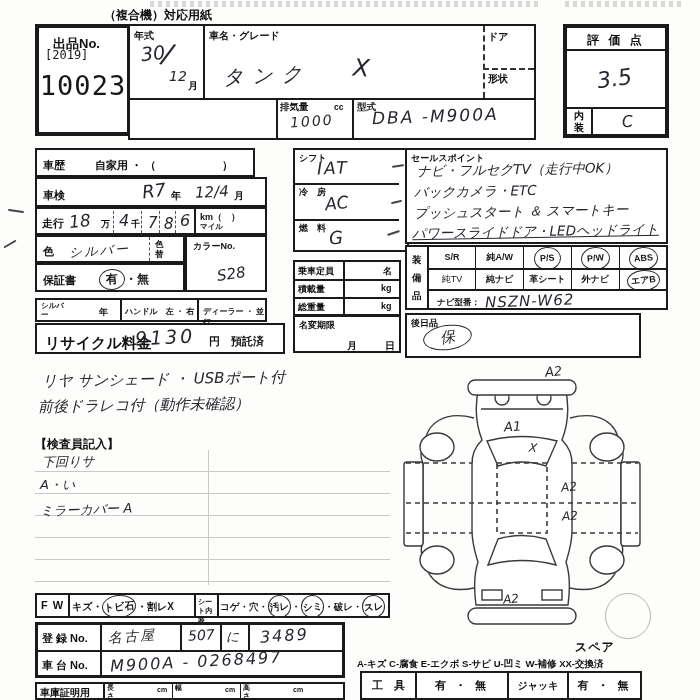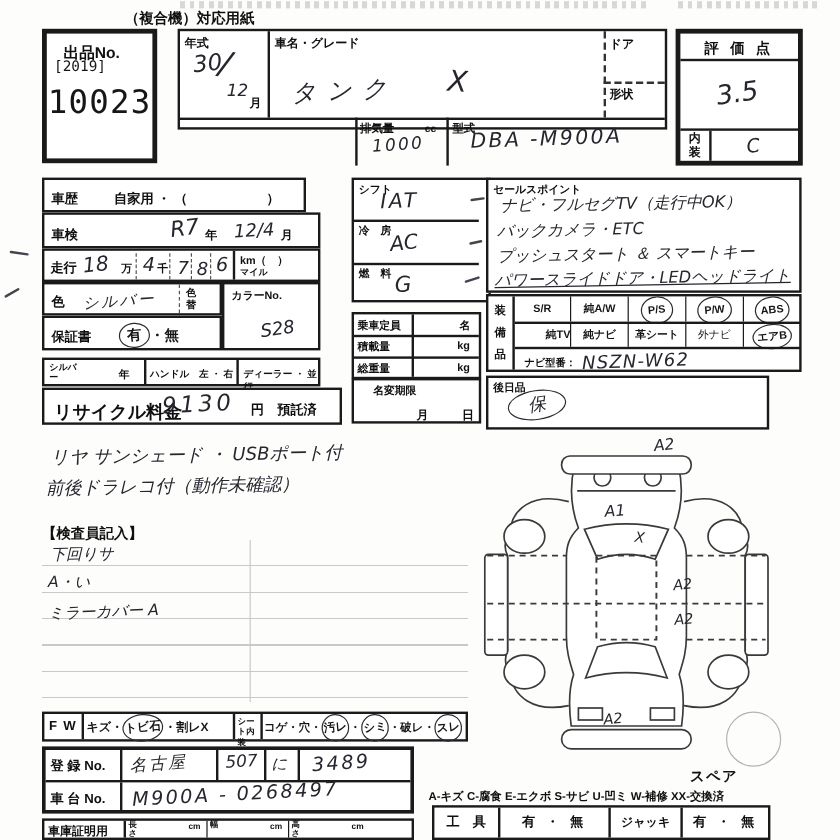--- a/index.html
+++ b/index.html
@@ -32,21 +32,21 @@
   <div class="cut" style="left:565px;top:1px;width:120px"></div>
 
   <div class="abs lbl" style="left:104px;top:7px;font-size:12px">（複合機）対応用紙</div>
 
   <div class="box b4" style="left:35px;top:24px;width:96px;height:112px">
     <div class="abs lbl" style="left:14px;top:7px;font-size:13px">出品No.</div>
     <div class="abs" style="left:6px;top:20px;font-size:12px;font-family:'DejaVu Sans Mono',monospace">[2019]</div>
     <div class="abs" style="left:0;top:42px;width:88px;text-align:center;font-size:27px;letter-spacing:1px;font-family:'DejaVu Sans Mono',monospace">10023</div>
   </div>
 
-  <div class="box" style="left:148px;top:24px;width:408px;height:84px">
+  <div class="box" style="left:128px;top:24px;width:408px;height:116px">
     <div class="abs" style="left:73px;top:0;width:2px;height:72px;background:#1a1a1a"></div>
     <div class="abs" style="left:0;top:72px;width:404px;height:2px;background:#1a1a1a"></div>
     <div class="abs" style="left:353px;top:0;width:0;height:72px;border-left:2px dashed #333"></div>
     <div class="abs" style="left:353px;top:42px;width:51px;height:0;border-top:2px dashed #333"></div>
     <div class="abs" style="left:146px;top:72px;width:2px;height:40px;background:#1a1a1a"></div>
     <div class="abs" style="left:222px;top:72px;width:2px;height:40px;background:#1a1a1a"></div>
 
     <div class="abs lbl" style="left:4px;top:3px;font-size:10px">年式</div>
     <div class="abs hw" style="left:11px;top:16px;font-size:19px;transform:rotate(-6deg)">30</div>
     <div class="abs hw" style="left:33px;top:12px;font-size:27px;transform:rotate(10deg)">/</div>
@@ -166,21 +166,21 @@
     <div class="abs" style="left:48px;top:0;width:1.5px;height:52px;background:#1a1a1a"></div>
     <div class="abs lbl" style="left:3px;top:3px;font-size:9px">乗車定員</div>
     <div class="abs lbl" style="left:88px;top:3px;font-size:9px">名</div>
     <div class="abs lbl" style="left:3px;top:21px;font-size:9px">積載量</div>
     <div class="abs lbl" style="left:86px;top:21px;font-size:9px">kg</div>
     <div class="abs lbl" style="left:3px;top:39px;font-size:9px">総重量</div>
     <div class="abs lbl" style="left:86px;top:39px;font-size:9px">kg</div>
   </div>
 
   <div class="box" style="left:293px;top:315px;width:108px;height:38px">
-    <div class="abs lbl" style="left:16px;top:2px;font-size:9px">名変期限</div>
+    <div class="abs lbl" style="left:4px;top:2px;font-size:9px">名変期限</div>
     <div class="abs lbl" style="left:52px;top:22px;font-size:10px">月</div>
     <div class="abs lbl" style="left:90px;top:22px;font-size:10px">日</div>
   </div>
 
   <div class="box" style="left:405px;top:148px;width:263px;height:96px">
     <div class="abs lbl" style="left:4px;top:2px;font-size:9px">セールスポイント</div>
     <div class="abs hw" style="left:10px;top:11px;font-size:13.5px;transform:rotate(-1deg)">ナビ・フルセグTV（走行中OK）</div>
     <div class="abs hw" style="left:7px;top:33px;font-size:13.5px;transform:rotate(-1deg)">バックカメラ・ETC</div>
     <div class="abs hw" style="left:7px;top:53px;font-size:13.5px;transform:rotate(-1deg)">プッシュスタート ＆ スマートキー</div>
     <div class="abs hw" style="left:5px;top:73px;font-size:13.5px;text-decoration:underline;transform:rotate(-1deg)">パワースライドドア・LEDヘッドライト</div>
@@ -191,24 +191,24 @@
     <div class="abs lbl vt" style="left:5px;top:4px;width:11px;font-size:9.5px;line-height:1.9">装備品</div>
     <div class="abs flex" style="left:21.5px;top:0;width:238px;height:21px">
       <div class="cell" style="flex:1;border-right:1.5px solid #1a1a1a;text-align:center;line-height:21px;font-size:9px;font-weight:bold">S/R</div>
       <div class="cell" style="flex:1;border-right:1.5px solid #1a1a1a;text-align:center;line-height:21px;font-size:9px;font-weight:bold">純A/W</div>
       <div class="cell" style="flex:1;border-right:1.5px solid #1a1a1a;text-align:center;line-height:21px;font-size:9px;font-weight:bold"><span class="oval" style="padding:0 5px">P/S</span></div>
       <div class="cell" style="flex:1;border-right:1.5px solid #1a1a1a;text-align:center;line-height:21px;font-size:9px;font-weight:bold"><span class="oval" style="padding:0 5px">P/W</span></div>
       <div class="cell" style="flex:1;text-align:center;line-height:21px;font-size:9px;font-weight:bold"><span class="oval" style="padding:0 4px">ABS</span></div>
     </div>
     <div class="abs" style="left:21.5px;top:21px;width:238px;height:1.5px;background:#1a1a1a"></div>
     <div class="abs flex" style="left:21.5px;top:22.5px;width:238px;height:19.5px">
-      <div class="cell" style="flex:1;border-right:1.5px solid #1a1a1a;text-align:right;line-height:19px;font-size:9px;font-weight:bold">純TV</div>
+      <div class="cell" style="flex:1;border-right:1.5px solid #1a1a1a;text-align:center;line-height:19px;font-size:9px;font-weight:normal">純TV</div>
       <div class="cell" style="flex:1;border-right:1.5px solid #1a1a1a;text-align:center;line-height:19px;font-size:9px;font-weight:bold">純ナビ</div>
       <div class="cell" style="flex:1;border-right:1.5px solid #1a1a1a;text-align:center;line-height:19px;font-size:9px;font-weight:bold">革シート</div>
-      <div class="cell" style="flex:1;border-right:1.5px solid #1a1a1a;text-align:center;line-height:19px;font-size:9px;font-weight:normal">外ナビ</div>
+      <div class="cell" style="flex:1;border-right:1.5px solid #1a1a1a;text-align:center;line-height:19px;font-size:9px;font-weight:bold">外ナビ</div>
       <div class="cell" style="flex:1;text-align:center;line-height:19px;font-size:9px;font-weight:bold"><span class="oval" style="padding:0 3px">エアB</span></div>
     </div>
     <div class="abs" style="left:21.5px;top:42px;width:238px;height:1.5px;background:#1a1a1a"></div>
     <div class="abs lbl" style="left:30px;top:50px;font-size:8.5px">ナビ型番：</div>
     <div class="abs hw" style="left:78px;top:45px;font-size:15px;letter-spacing:1px;transform:rotate(-2deg)">NSZN-W62</div>
   </div>
 
   <div class="box b25" style="left:405px;top:313px;width:236px;height:45px">
     <div class="abs lbl" style="left:4px;top:2px;font-size:9px">後日品</div>
     <div class="abs hw oval" style="left:16px;top:10px;font-size:15px;padding:2px 16px;transform:rotate(-8deg);border-width:1.8px">保</div>

